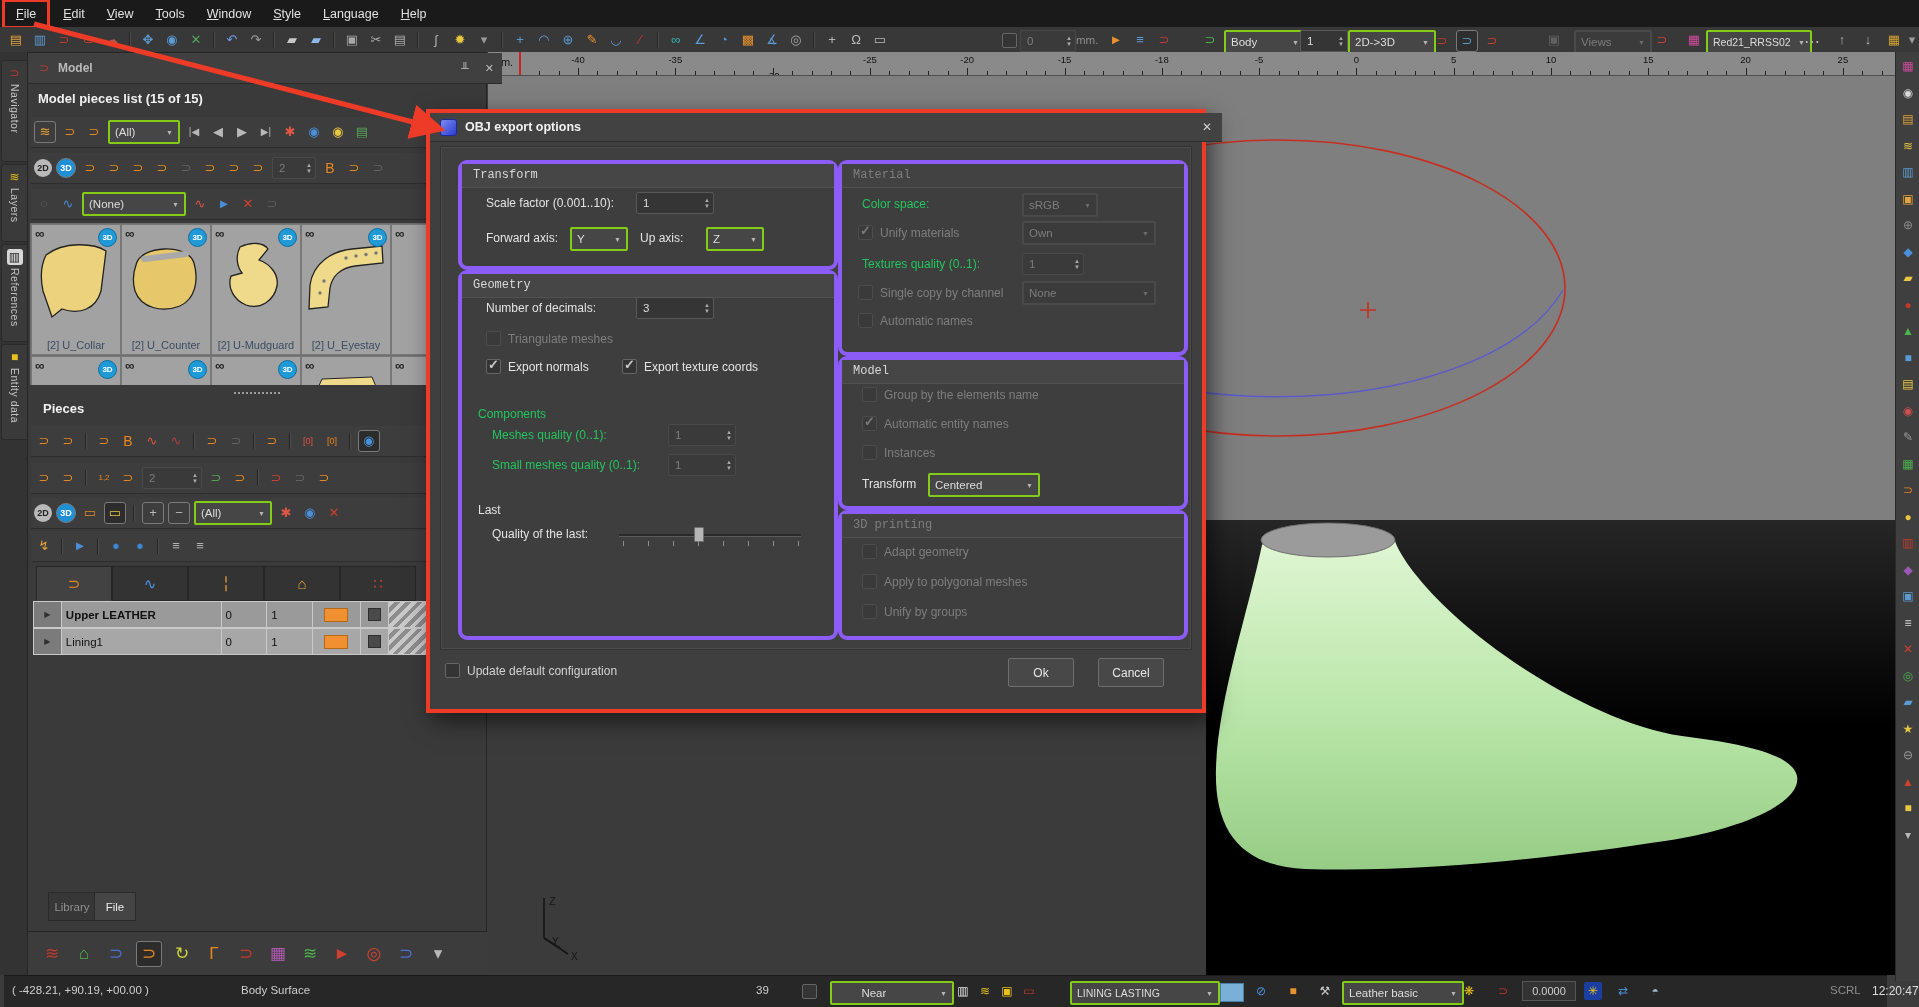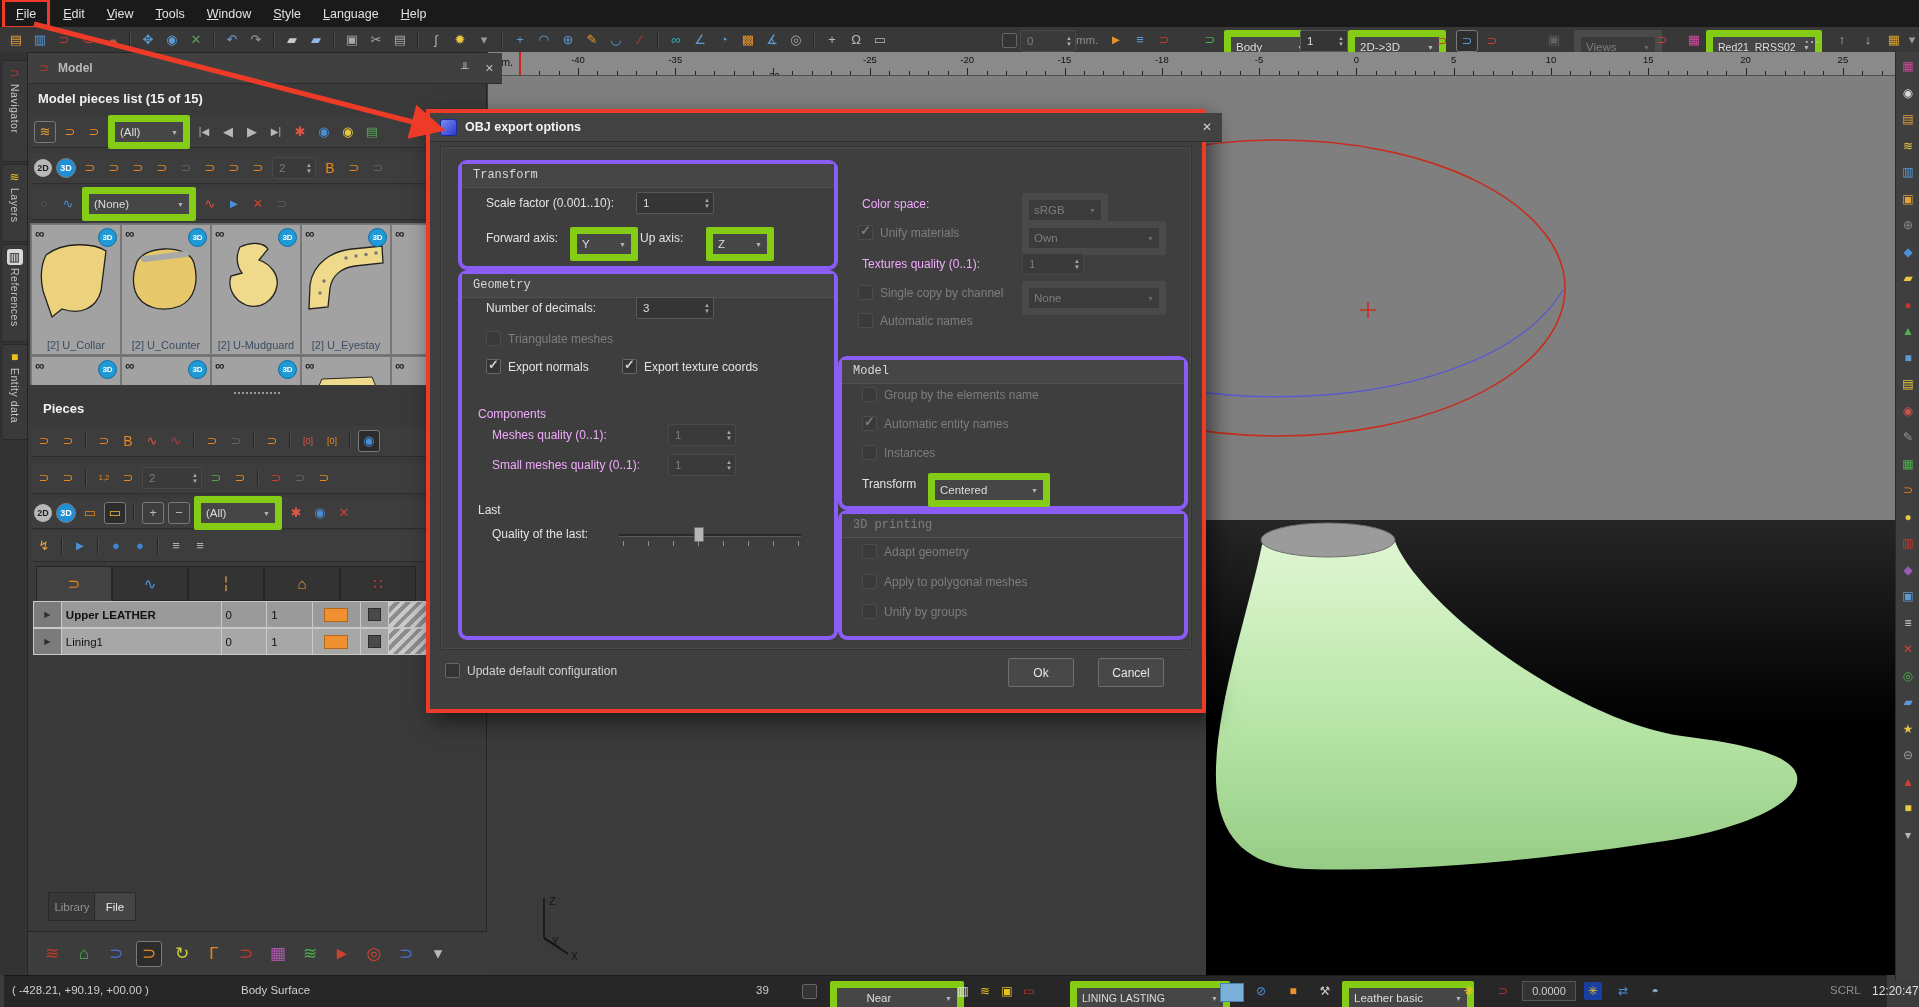--- a/index.html
+++ b/index.html
@@ -21,21 +21,21 @@
   .ic{display:inline-flex;align-items:center;justify-content:center;width:20px;height:20px;
       font-size:13px;border-radius:3px;flex:none;line-height:20px;}
   .vsep{width:1px;height:16px;background:#252525;border-right:1px solid #4c4c4c;margin:0 3px;
         border-radius:0;}
   .badge{width:18px;height:18px;border-radius:50%;font-size:9px;font-weight:bold;
          display:inline-flex;align-items:center;justify-content:center;flex:none;}
   .bd-gray{background:#b9b9b9;color:#222;}
   .bd-blue{background:#1f8fd6;color:#fff;}
 
   
-  .dd{background:#464646;border:7px solid #84cc16;border-radius:2px;color:#ddd;font-size:11.5px;
+  .dd{background:#464646;border:2px solid #84cc16;border-radius:2px;color:#ddd;font-size:11.5px;
       display:flex;align-items:center;height:20px;padding:0 5px;}
   .dd span{overflow:hidden;white-space:nowrap;}
   .dd::after{content:"▼";font-size:7px;color:#b5b5b5;margin-left:auto;padding-left:5px;}
   .dd.dis{color:#7d7d7d;background:#3b3b3b;border-color:#4a4a4a;}
   .dd.dis::after{color:#6b6b6b;}
   .spin{background:#353535;border:1px solid #585858;height:20px;display:flex;align-items:center;
         color:#ddd;font-size:11.5px;padding-left:6px;border-radius:2px;}
   .spin .arr{margin-left:auto;display:flex;flex-direction:column;justify-content:center;
              font-size:6px;line-height:6px;color:#aaa;padding:0 3px;}
   .spin .arr::before{content:"▲";}
@@ -149,21 +149,21 @@
             border:1px solid #1c2aa0;}
   #dlg-title{font-size:12.5px;font-weight:bold;color:#f2f2f2;}
   #dlg-close{margin-left:auto;color:#cfcfcf;font-size:12px;}
   #dlg-inset{position:absolute;left:10px;top:33px;width:750px;height:502px;border:1px solid #333;
              box-shadow:inset 0 0 0 1px #4b4b4b;}
   .gb{position:absolute;border:4px solid #8b5cf6;border-radius:9px;background:#3e3e3e;font-family:Liberation Mono, monospace;}
   .gb-title{height:23px;line-height:23px;padding-left:11px;border-bottom:1px solid #515151;
             background:#464646;color:#d8d8d8;font-size:12px;}
   .gb.dis .gb-title{color:#7e7e7e;background:#424242;}
   .lbl{position:absolute;font-size:12px;color:#e3e3e3;white-space:nowrap;}
-  .lbl.dis{color:#f0abfc;}
+  .lbl.dis{color:#22c55e;}
   .row{position:absolute;display:flex;align-items:center;gap:7px;font-size:12px;color:#e3e3e3;}
   .row.dis{color:#7e7e7e;}
   .slider-track{position:absolute;height:2px;background:#2a2a2a;border-bottom:1px solid #5a5a5a;}
   .slider-handle{position:absolute;width:8px;height:13px;background:#b5b5b5;border:1px solid #6f6f6f;
                  border-radius:1px;}
   .slider-ticks{position:absolute;height:5px;width:181px;
                 background:repeating-linear-gradient(90deg,#8f8f8f 0 1px,transparent 1px 25px);}
 
   
   #annot{position:absolute;left:0;top:0;width:1919px;height:1007px;pointer-events:none;z-index:60;}
@@ -831,20 +831,23 @@
     <div class="spin dis" style="position:absolute;left:238px;top:341px;width:60px;">
         <span>1</span>
         <span class="arr"></span>
       </div>
     <div class="lbl" style="left:48px;top:390px;">Last</div>
     <div class="lbl" style="left:62px;top:414px;">Quality of the last:</div>
     <div class="slider-track" style="left:189px;top:421px;width:182px;"></div>
     <div class="slider-handle" style="left:264px;top:414px;"></div>
     <div class="slider-ticks" style="left:193px;top:428px;"></div>
 
+    <div class="gb dis" style="left:408px;top:47px;width:342px;height:188px;">
+      <div class="gb-title">Material</div>
+    </div>
     <div class="lbl dis" style="left:432px;top:84px;">Color space:</div>
     <div class="dd dis" style="position:absolute;left:592px;top:80px;width:62px;">
         <span>sRGB</span>
       </div>
     <div class="row dis" style="left:428px;top:112px;">
       <span class="cb dis on"></span>
       <span>Unify materials</span>
     </div>
     <div class="dd dis" style="position:absolute;left:592px;top:108px;width:120px;">
         <span>Own</span>

